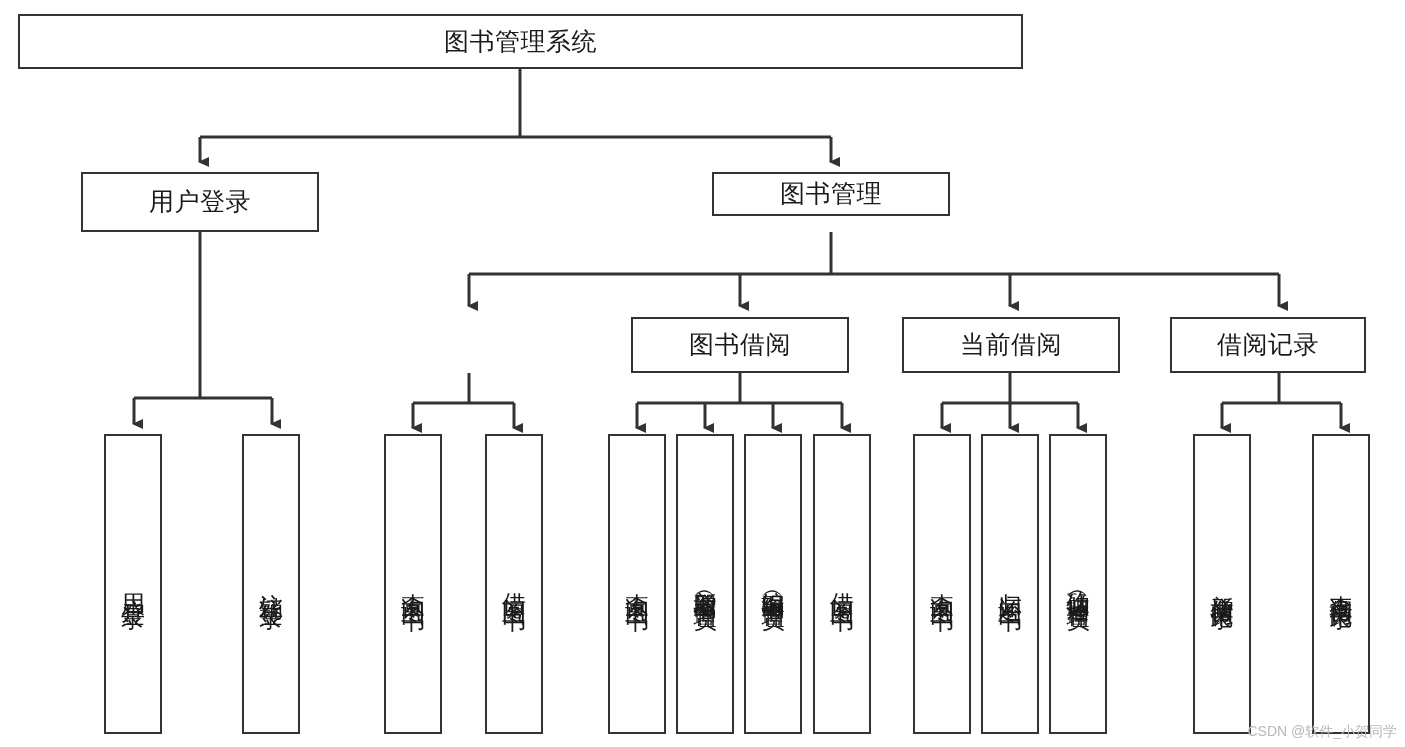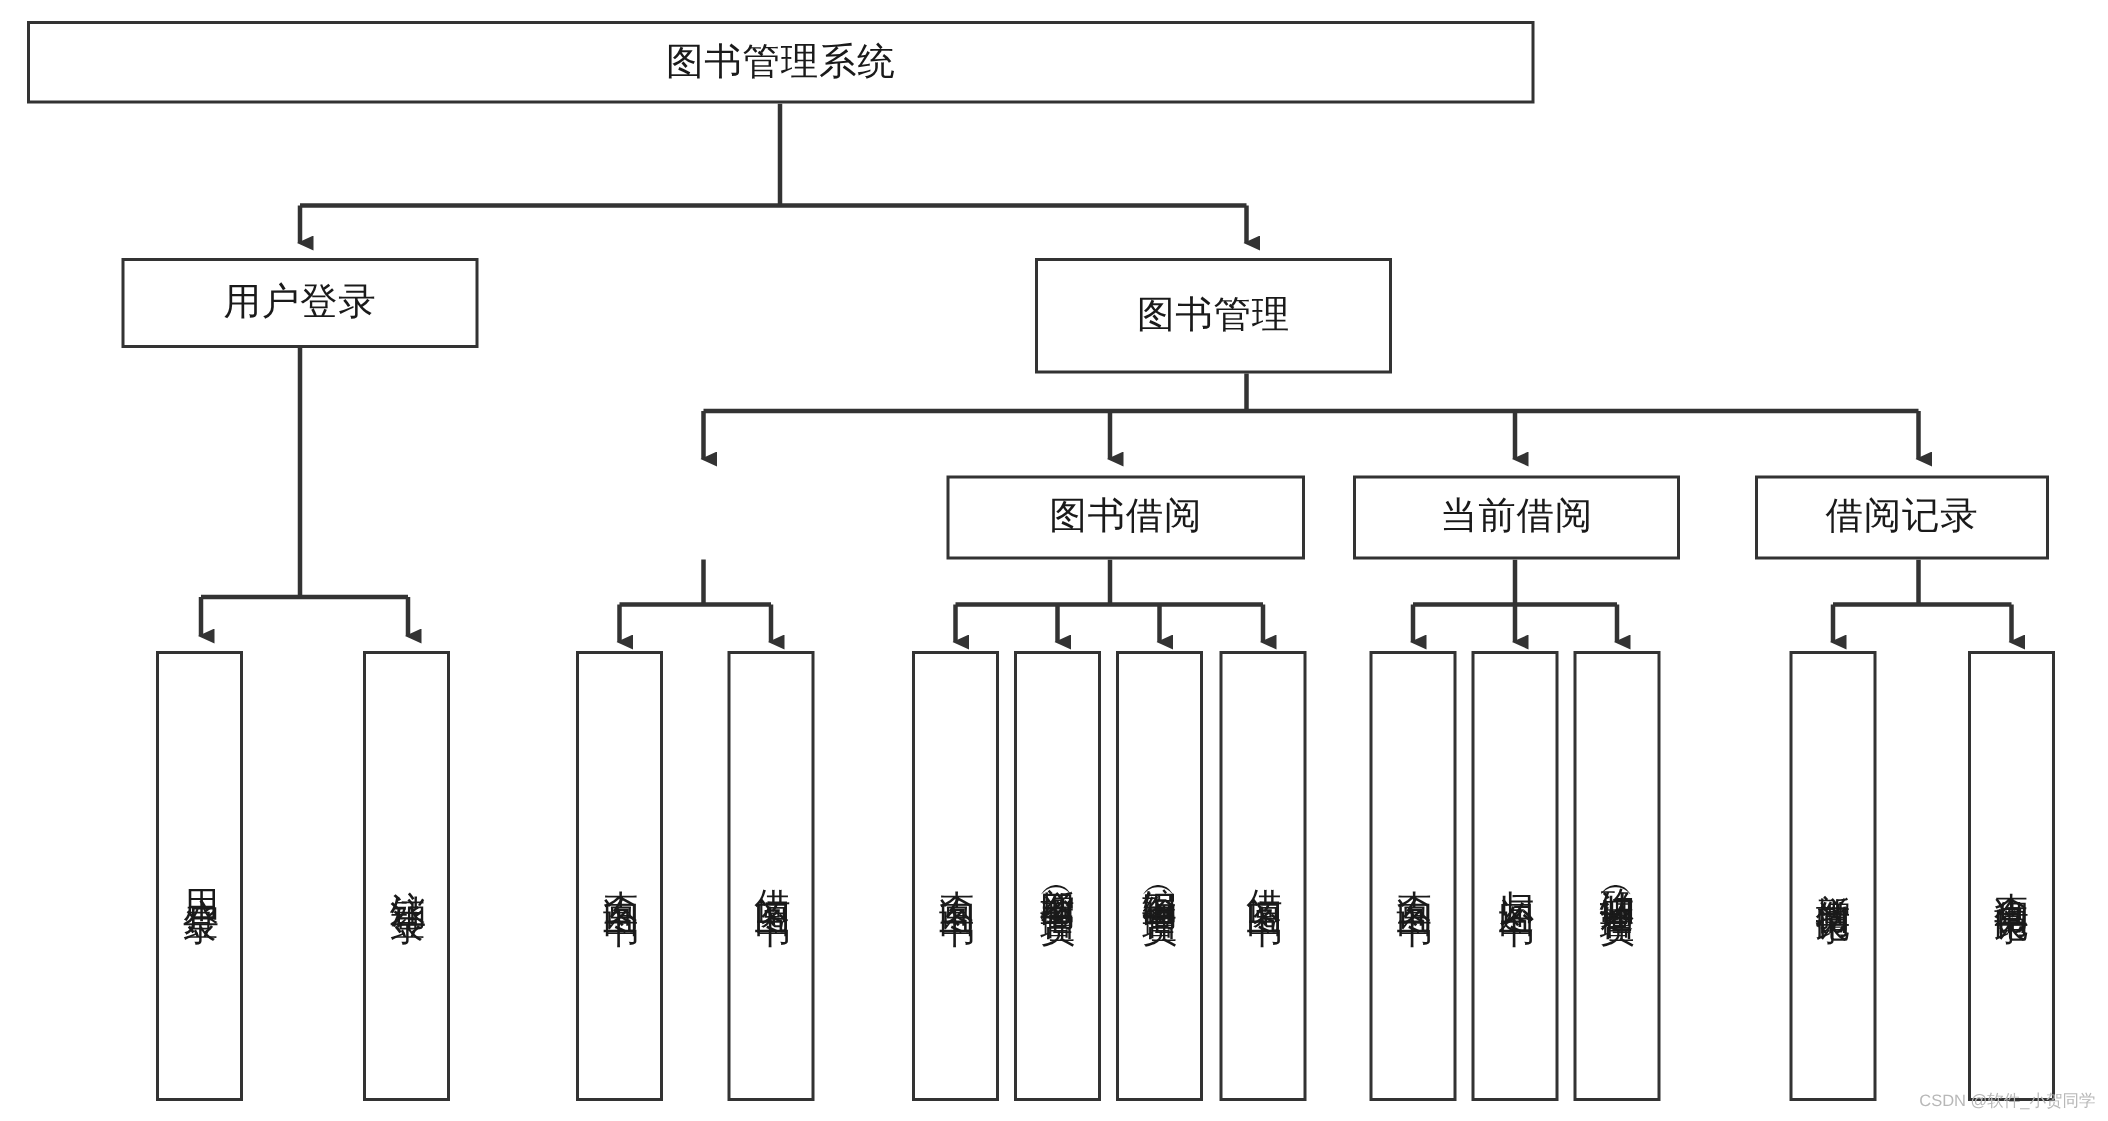--- a/index.html
+++ b/index.html
@@ -58,21 +58,21 @@
     white-space: nowrap;
   }
   .node.vertical.tight .lbl {
     font-size: 23px;
     letter-spacing: 2.5px;
   }
   .watermark {
     position: absolute;
     right: 8px;
     bottom: 6px;
-    font-size: 11px;
+    font-size: 14px;
     color: #b8b8b8;
     z-index: 5;
     white-space: nowrap;
     font-family: "Liberation Sans", "DejaVu Sans", sans-serif;
     margin-top: 24px;
   }
 </style>
 </head>
 <body>
 
@@ -128,25 +128,25 @@
     </g>
   </svg>
 
   <div class="node horizontal" style="left:18px; top:14px; width:1005px; height:55px;">
     <span class="lbl">图书管理系统</span>
   </div>
 
   <div class="node horizontal" style="left:81px; top:172px; width:238px; height:60px;">
     <span class="lbl">用户登录</span>
   </div>
-  <div class="node horizontal" style="left:690px; top:172px; width:238px; height:77px;">
+  <div class="node horizontal" style="left:712px; top:172px; width:238px; height:44px;">
     <span class="lbl">图书管理</span>
   </div>
 
-  <div class="node horizontal" style="left:631px; top:317px; width:239px; height:56px;">
+  <div class="node horizontal" style="left:631px; top:317px; width:218px; height:56px;">
     <span class="lbl">图书借阅</span>
   </div>
   <div class="node horizontal" style="left:902px; top:317px; width:218px; height:56px;">
     <span class="lbl">当前借阅</span>
   </div>
   <div class="node horizontal" style="left:1170px; top:317px; width:196px; height:56px;">
     <span class="lbl">借阅记录</span>
   </div>
 
   <div class="node vertical" style="left:104px; top:434px; width:58px; height:300px;">

